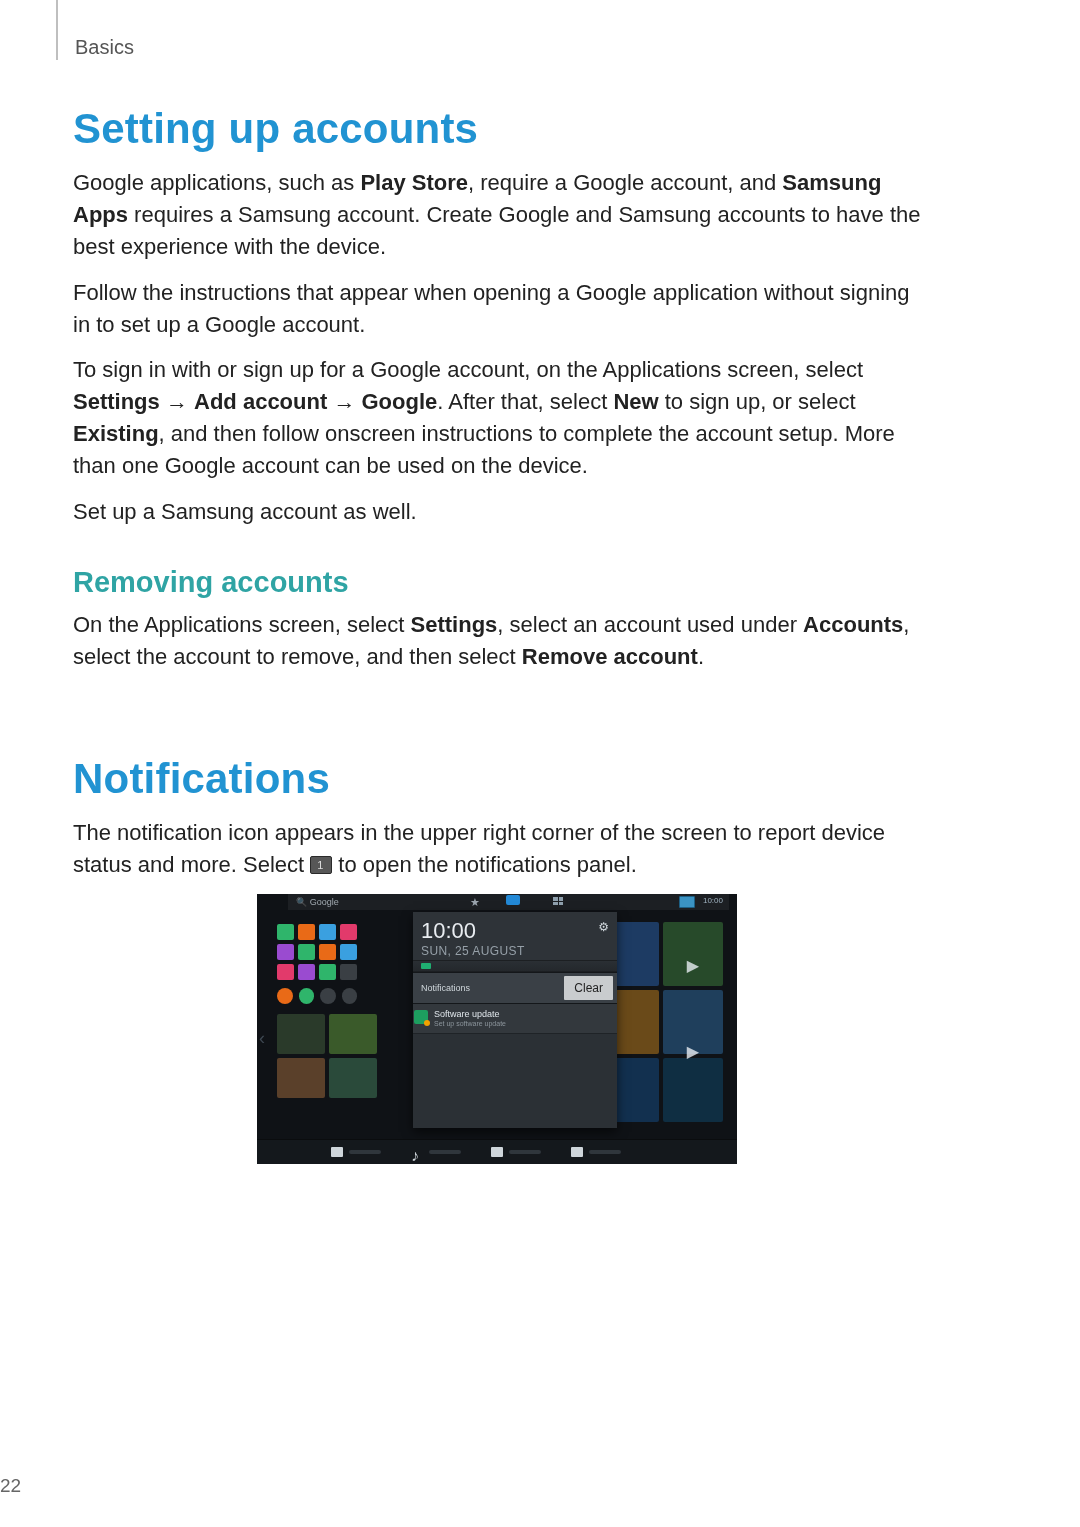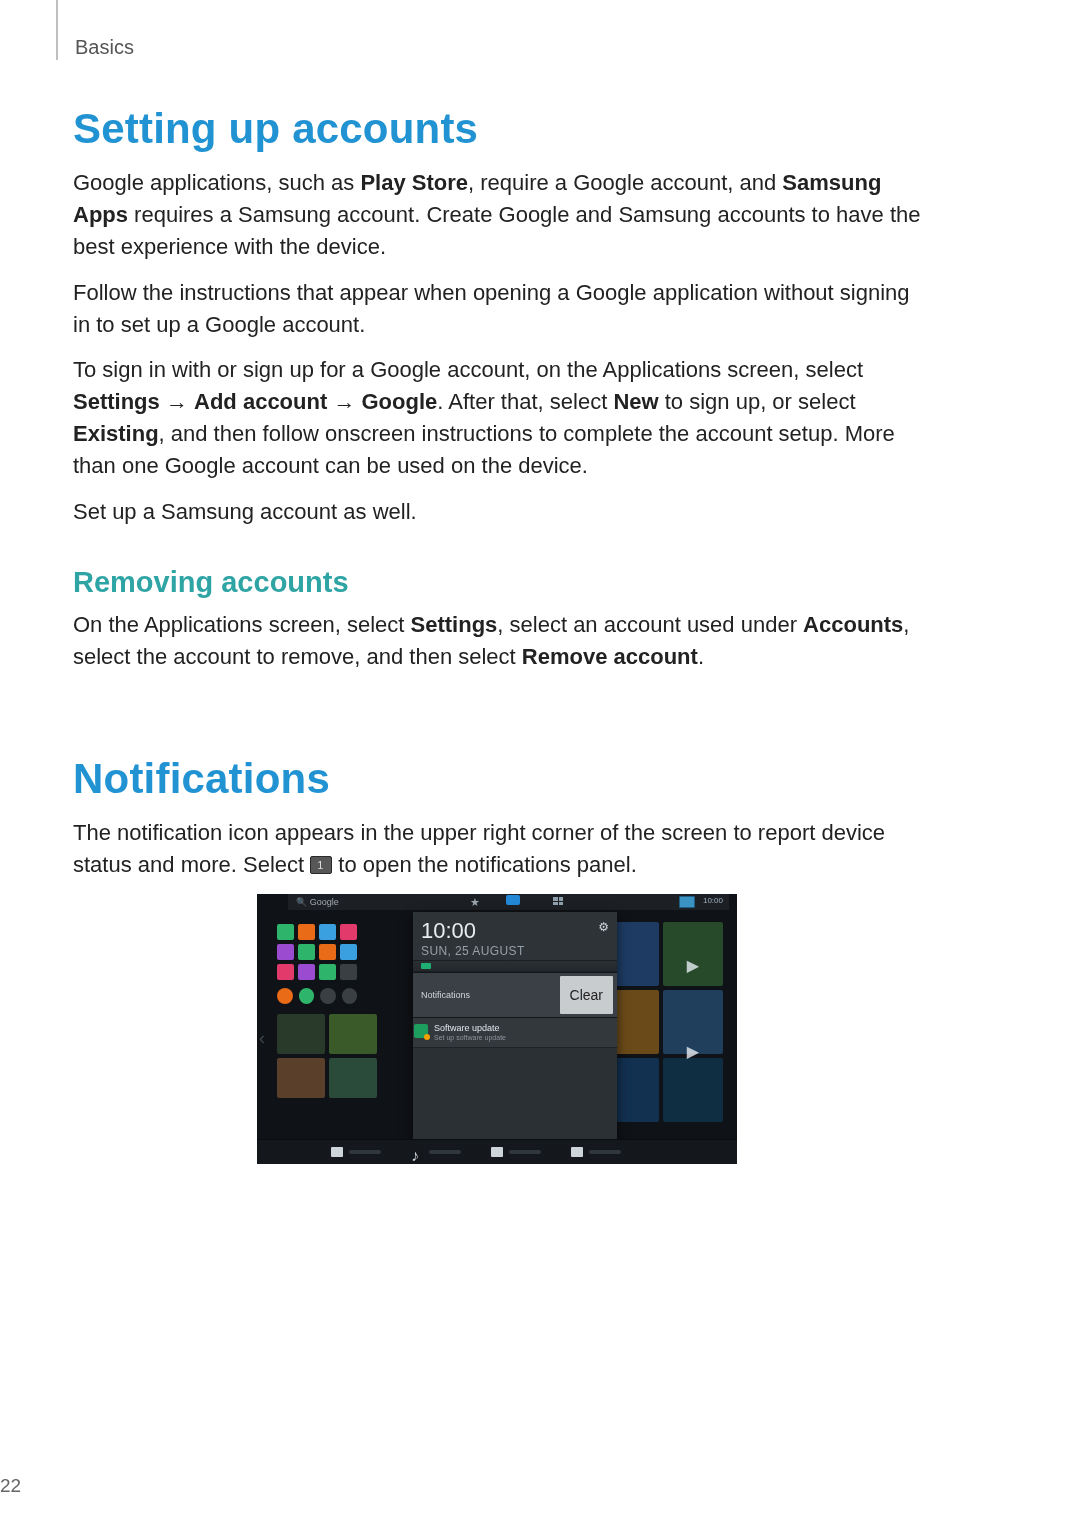--- a/index.html
+++ b/index.html
@@ -130,21 +130,21 @@
     font-size:10px;
   }
   .shot .panel .clock{padding:6px 8px 2px 8px}
   .shot .panel .clock .t{font-size:22px;font-weight:300;color:#e9edf1}
   .shot .panel .clock .d{font-size:12px;color:#96a0a8;letter-spacing:.4px}
   .shot .panel .gear{position:absolute;right:8px;top:8px;color:#cfd6db;font-size:12px}
   .shot .panel .toggles{height:10px;background:linear-gradient(#2a2f34,#24282c);border-top:1px solid #1c1f22;border-bottom:1px solid #1c1f22;position:relative}
   .shot .panel .toggles::before{content:"";position:absolute;left:8px;top:2px;width:10px;height:6px;background:#1fae71;border-radius:1px}
   .shot .panel .nhdr{display:flex;justify-content:space-between;align-items:center;background:#3a4046;border-top:1px solid #14171a;border-bottom:1px solid #14171a}
   .shot .panel .nhdr span:first-child{padding:4px 8px;color:#cfd6db;font-size:9px}
-  .shot .panel .nhdr .clear{background:#c9ccce;color:#222;font-size:14px;padding:11px 10px;margin:3px 4px;border-radius:1px}
+  .shot .panel .nhdr .clear{background:#c9ccce;color:#222;font-size:12px;padding:5px 10px;margin:3px 4px;border-radius:1px}
   .shot .panel .item{display:flex;gap:6px;padding:6px 1px;background:#33383d;border-bottom:1px solid #1f2327}
   .shot .panel .item .ic{width:14px;height:14px;background:#1d9e5f;border-radius:2px;position:relative}
   .shot .panel .item .ic::after{content:"";position:absolute;right:-2px;bottom:-2px;width:6px;height:6px;background:#f2a100;border-radius:50%}
   .shot .panel .item .tt{color:#dfe5ea;font-size:9px;line-height:1.1}
   .shot .panel .item .st{color:#8b949b;font-size:7px}
   .shot .panel .body{height:94px;background:#2b3035}
   .shot .dock{
     position:absolute;left:0;right:0;bottom:0;height:24px;
     background:#14181c;border-top:1px solid #0a0c0e;
     display:flex;align-items:center;gap:30px;padding-left:74px;

